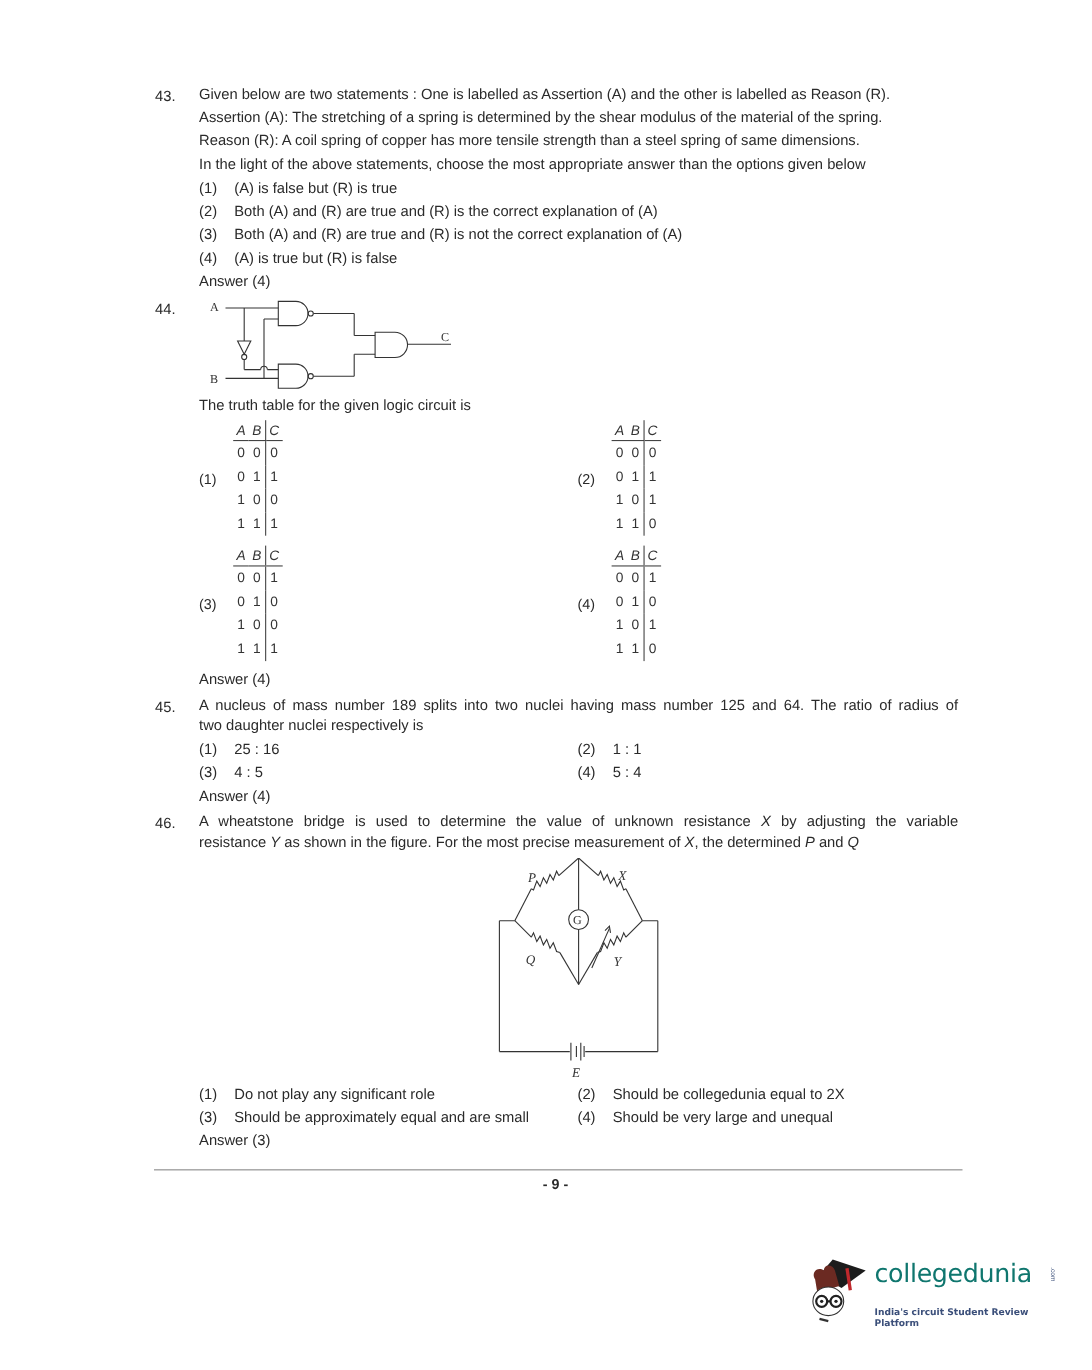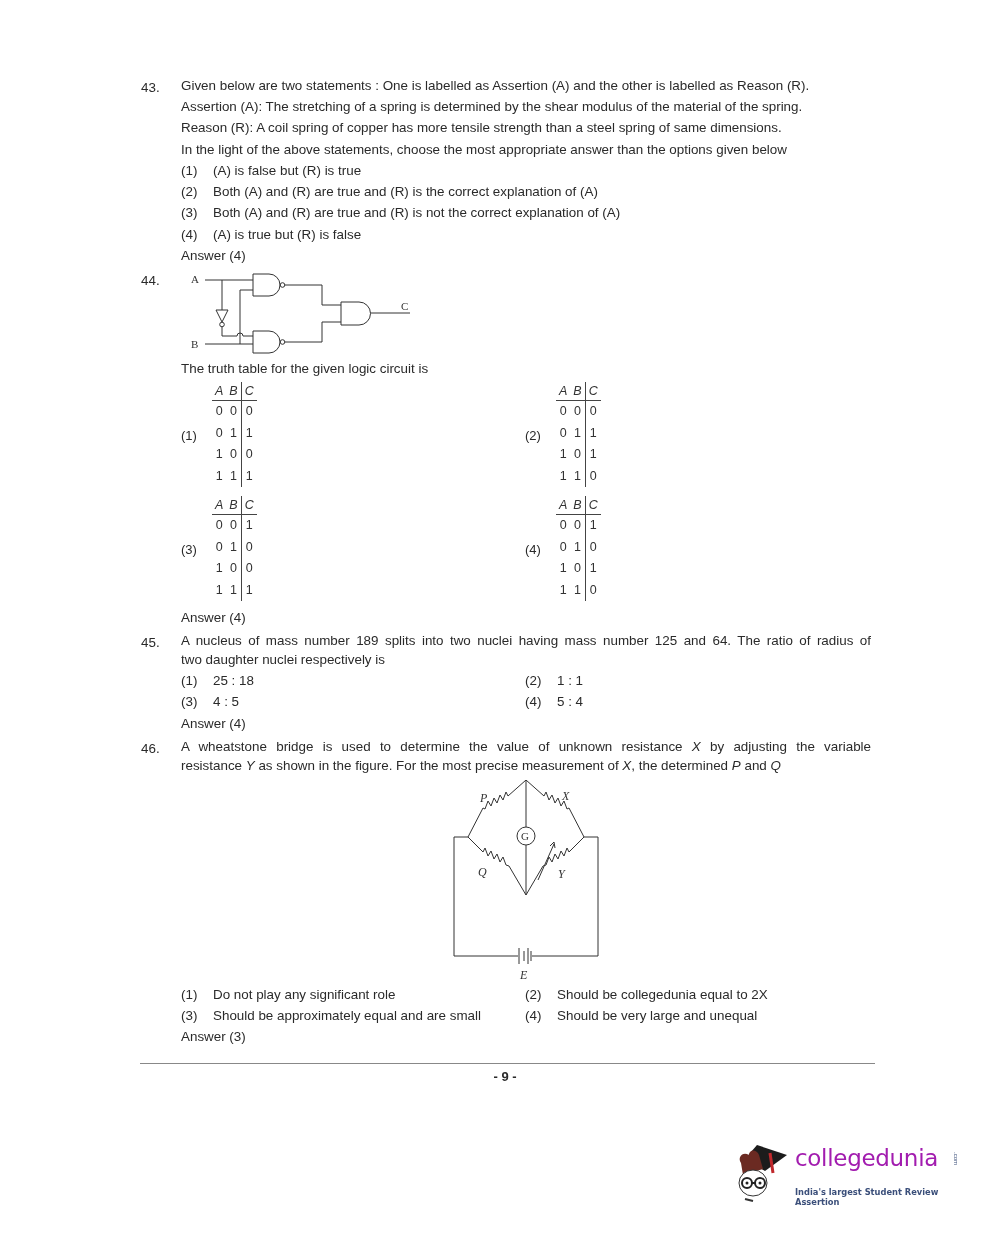--- a/index.html
+++ b/index.html
@@ -18,21 +18,21 @@
   .tt { position: absolute; font-size: 12.5px; color: #333; }
   .tt table { border-collapse: collapse; }
   .tt td { padding: 0 3px; height: 21.5px; text-align: center; line-height: 15px; vertical-align: middle; }
   .tt .hd td { font-style: italic; border-bottom: 1px solid #444; height: 18px; }
   .tt td.c { border-left: 1px solid #444; padding-left: 3px; }
   .ttlabel { position: absolute; font-size: 13px; }
   svg text { font-family: "Liberation Serif", serif; }
   .sep { position: absolute; left: 140px; top: 1063px; width: 735px; height: 1px; background: #888; }
   .pageno { position: absolute; top: 1069px; left: 0; width: 1010px; text-align: center; font-size: 13px; font-weight: bold; }
   .logo { position: absolute; left: 735px; top: 1135px; width: 235px; height: 75px; }
-  .logo-word { position: absolute; left: 60px; top: 10px; font-family: "DejaVu Sans", sans-serif; font-size: 23px; color: #a21caf; letter-spacing: -0.3px; }
+  .logo-word { position: absolute; left: 60px; top: 10px; font-family: "DejaVu Sans", sans-serif; font-size: 23px; color: #0f766e; letter-spacing: -0.3px; }
   .logo-com { position: absolute; left: 218px; top: 17px; font-size: 6px; color: #3b4f7a; writing-mode: vertical-rl; }
   .logo-tag { position: absolute; left: 60px; top: 52px; font-family: "DejaVu Sans", sans-serif; font-size: 8.3px; color: #3b4f7a; font-weight: bold; }
 </style>
 </head>
 <body>
 
 <div>
   <span class="qnum" style="top:80px">43.</span>
   <div class="line" style="top:78px">
     <span>Given below are two statements : One is labelled as </span><b>Assertion (A)</b><span> and the other is labelled as </span><b>Reason (R)</b><span>.</span>
@@ -238,21 +238,21 @@
       </table>
   </div>
 
   <div class="line b" style="top:610px">Answer (4)</div>
 </div>
 
 <div>
   <span class="qnum" style="top:635px">45.</span>
   <div class="line just" style="top:633px">A nucleus of mass number 189 splits into two nuclei having mass number 125 and 64. The ratio of radius of</div>
   <div class="line" style="top:652px">two daughter nuclei respectively is</div>
-  <div class="opt" style="left:181px; top:673px"><span class="n">(1)</span><span>25 : 18</span></div>
+  <div class="opt" style="left:181px; top:673px"><span class="n">(1)</span><span>25 : 16</span></div>
   <div class="opt" style="left:525px; top:673px"><span class="n">(2)</span><span>1 : 1</span></div>
   <div class="opt" style="left:181px; top:694px"><span class="n">(3)</span><span>4 : 5</span></div>
   <div class="opt" style="left:525px; top:694px"><span class="n">(4)</span><span>5 : 4</span></div>
   <div class="line b" style="top:716px">Answer (4)</div>
 </div>
 
 <div>
   <span class="qnum" style="top:741px">46.</span>
   <div class="line just" style="top:739px">
     <span>A wheatstone bridge is used to determine the value of unknown resistance </span><i>X</i><span> by adjusting the variable</span>
@@ -329,14 +329,14 @@
 
     <circle cx="12" cy="48" r="5" fill="none" stroke="#222" stroke-width="2"></circle>
     <circle cx="25" cy="48" r="5" fill="none" stroke="#222" stroke-width="2"></circle>
     <line x1="17" y1="48" x2="20" y2="48" stroke="#222" stroke-width="2"></line>
     <circle cx="12" cy="48" r="1.5" fill="#222"></circle>
     <circle cx="25" cy="48" r="1.5" fill="#222"></circle>
     <line x1="10" y1="64" x2="18" y2="66" stroke="#333" stroke-width="2"></line>
   </svg>
   <div class="logo-word">collegedunia</div>
   <div class="logo-com">.com</div>
-  <div class="logo-tag">India's largest Student Review Assertion</div>
+  <div class="logo-tag">India's circuit Student Review Platform</div>
 </div>
 
 </body></html>

